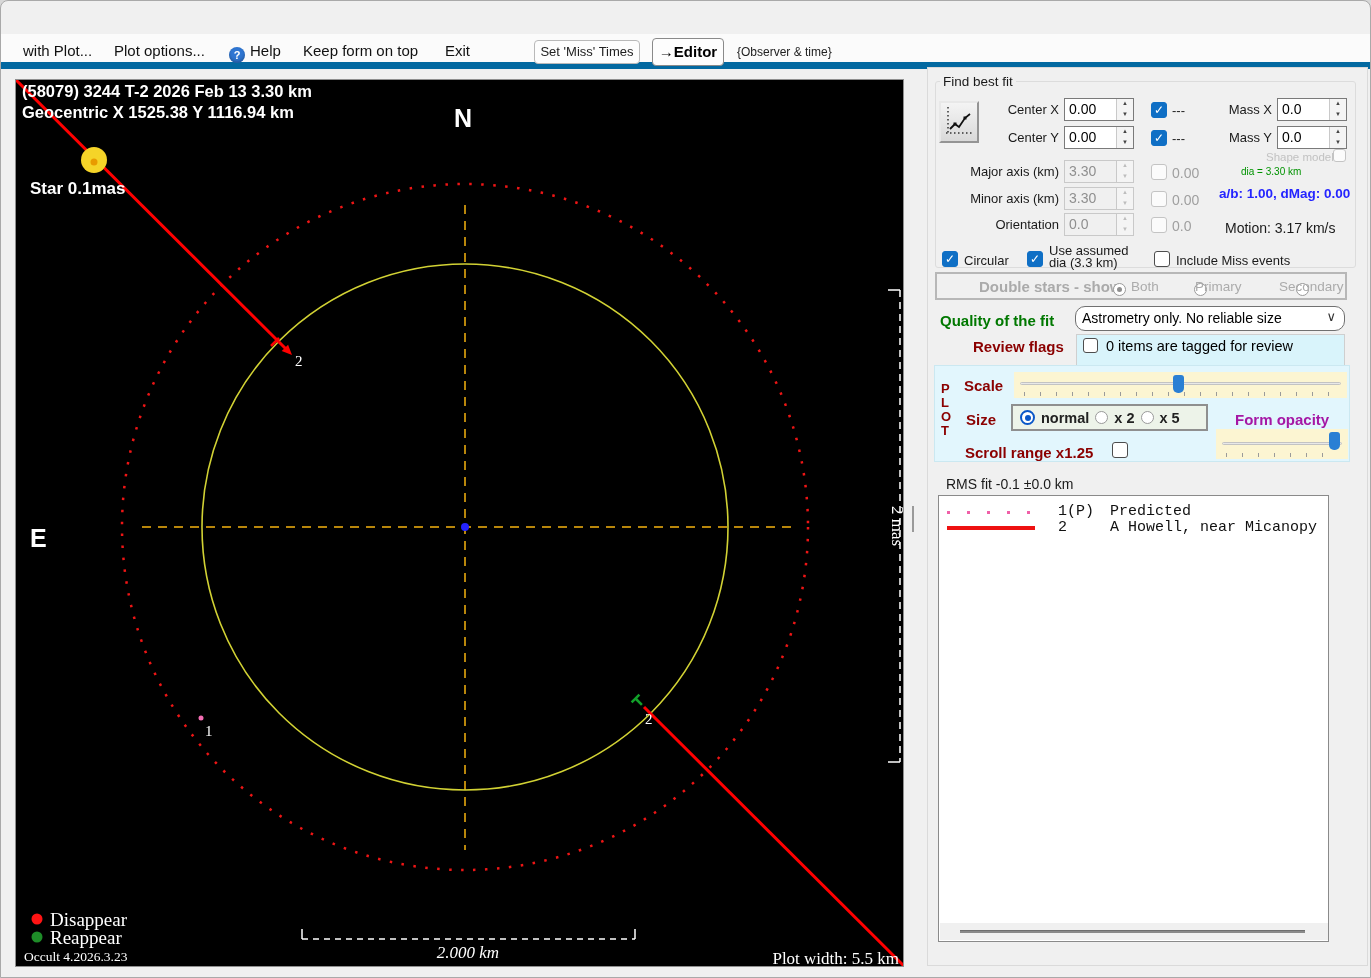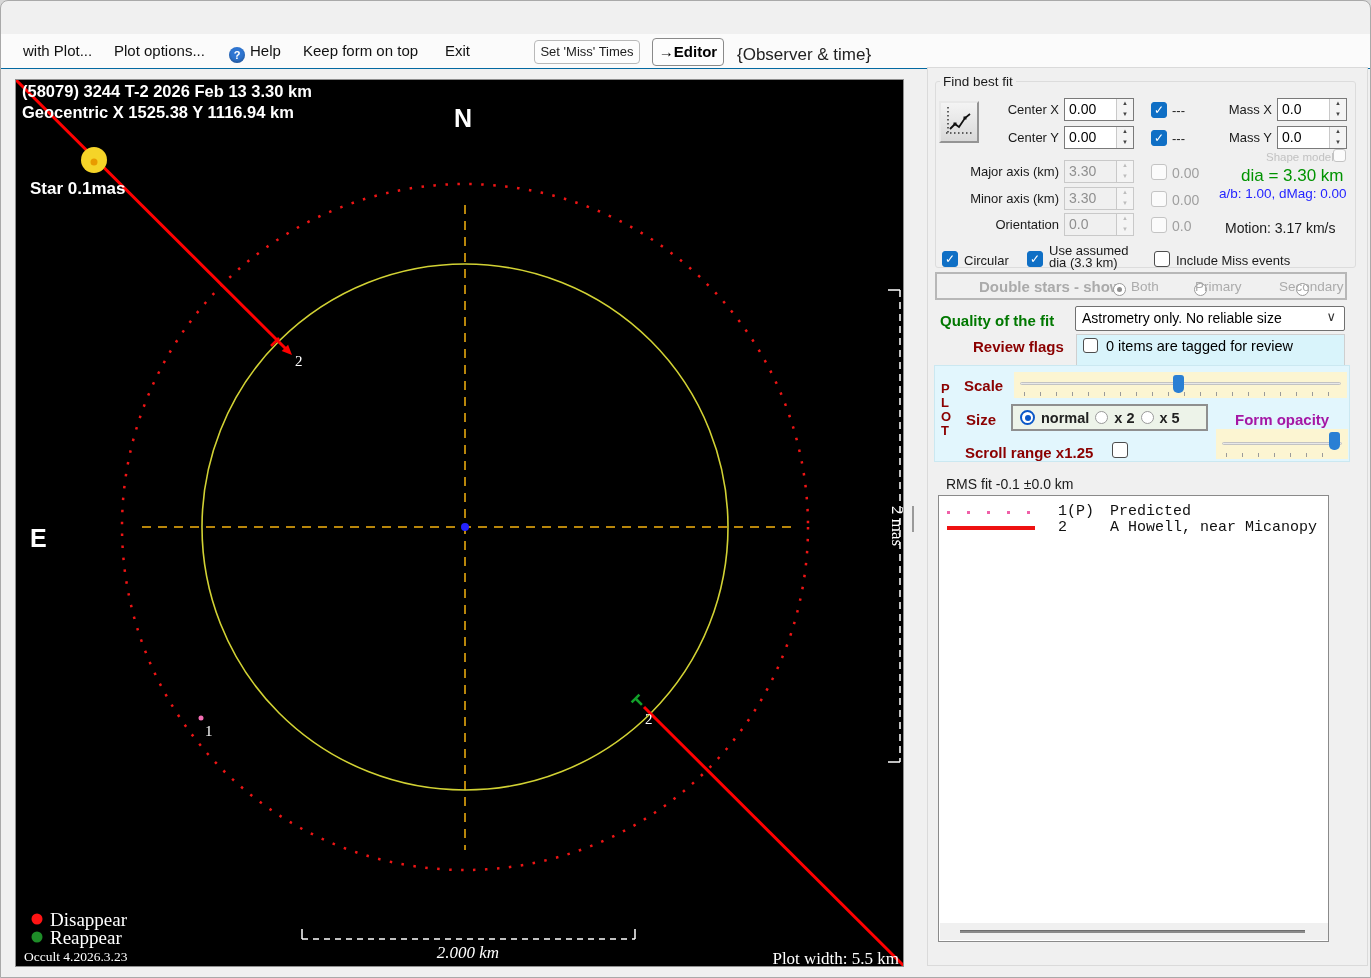--- a/index.html
+++ b/index.html
@@ -12,29 +12,29 @@
   .titlebar { position:absolute; left:0; top:0; width:100%; height:33px; background:#ebe9e8;
               border-radius:8px 8px 0 0; display:flex; align-items:center; }
   .app-icon { width:20px; height:20px; margin:0 8px 0 10px; background:#262420; border-radius:3px; position:relative; overflow:hidden; }
   .app-icon::after { content:""; position:absolute; left:3px; top:7px; width:14px; height:9px;
                      background:#cfa87c; border-radius:60% 70% 40% 50%; transform:rotate(-8deg); }
   .title-text { font-size:15px; color:#5f5b58; }
   .min-btn { position:absolute; right:22px; top:4px; font-size:16px; color:#444; cursor:default; }
 
   
   .menubar { position:absolute; left:0; top:33px; width:100%; height:35px; background:#fbfbfb;
-             border-bottom:1px solid #0369a1; font-size:15px; color:#111; }
+             border-bottom:7px solid #0369a1; font-size:15px; color:#111; }
   .menu-item { position:absolute; top:8px; white-space:nowrap; }
   .help-q { display:inline-block; width:16px; height:16px; border-radius:50%; background:#2f76d2;
             color:#fff; font-size:11px; font-weight:bold; text-align:center; line-height:16px; vertical-align:-3px; margin-right:5px;
             box-shadow:inset 0 -2px 3px rgba(0,0,0,.25); }
   .mbtn { position:absolute; background:#fdfdfd; border:1px solid #b9b9b9; border-radius:4px; text-align:center; }
   .mbtn.miss { left:533px; top:39px; width:106px; height:24px; font-size:13px; line-height:22px; color:#222; }
   .mbtn.editor { left:651px; top:37px; width:72px; height:28px; font-size:15px; font-weight:bold; line-height:26px; color:#000; border-color:#8a8a8a; }
-  .obs-label { position:absolute; left:736px; top:44px; font-size:17px; color:#222; }
+  .obs-label { position:absolute; left:736px; top:44px; font-size:12px; color:#222; }
 
   
   .plot-area { position:absolute; left:14px; top:78px; width:889px; height:888px;
                background:#000; border:1px solid #8f8f8f; }
   .plot-area svg { display:block; }
   text.bs { font-family:"Liberation Sans", sans-serif; font-weight:bold; fill:#fff; }
   text.sf { font-family:"Liberation Serif", serif; fill:#fff; }
 
   .splitter { position:absolute; left:911px; top:505px; width:2px; height:26px; background:#9a9a9a; }
 
@@ -59,36 +59,36 @@
   .spin-input.dis .val { color:#8f8f8f; }
   .spin-input.dis .spin span { color:#bdbdbd; }
 
   .cb { width:16px; height:16px; border:1.5px solid #4d4d4d; border-radius:3px; background:#fff;
         font-size:12px; line-height:14px; text-align:center; color:#fff; }
   .cb.on { background:#0f6fc5; border-color:#0f6fc5; }
   .cb.dis { border-color:#c4c4c4; background:#fbfbfb; }
   .cb.sm { width:13px; height:13px; }
 
   .sigma { font-size:14px; color:#9f9f9f; }
-  .green-txt { font-size:17px; color:#009300; }
-  .blue-txt { font-size:13.5px; color:#2424ff; }
+  .green-txt { font-size:10px; color:#009300; }
+  .blue-txt { font-size:13.5px; color:#2424ff;font-weight:bold; }
   .black-txt { font-size:14px; color:#1a1a1a; }
   .two-line { font-size:13px; line-height:12px; color:#1a1a1a; }
 
   .dbl-grp { position:absolute; left:7px; top:204px; width:412px; height:28px; border:2px solid #b7b7b7; }
   .dbl-grp .t { position:absolute; left:10px; top:4px; font-weight:bold; font-size:15px; color:#aaa;margin-left:32px; }
   .radio { display:inline-block; width:13px; height:13px; border-radius:50%; background:#fff; border:1.5px solid #9a9a9a; position:relative; vertical-align:-2px; }
   .radio.sel::after { content:""; position:absolute; left:2.5px; top:2.5px; width:5px; height:5px; border-radius:50%; background:#8f8f8f; }
   .radio.blue { border:2px solid #0a57c8; width:15px; height:15px; }
   .radio.blue::after { content:""; position:absolute; left:2.5px; top:2.5px; width:6px; height:6px; border-radius:50%; background:#0a57c8; }
   .dbl-grp .ro { position:absolute; top:5px; font-size:13.5px; color:#ababab; }
 
   .q-lbl { position:absolute; left:12px; top:244px; font-size:15px; font-weight:bold; color:#007800; }
   .dd { position:absolute; left:147px; top:238px; width:270px; height:25px; background:#fff;
-        border:1px solid #707070; border-radius:2px; font-size:14px; color:#000; padding:3px 6px; }
+        border:1px solid #707070; border-radius:10px; font-size:14px; color:#000; padding:3px 6px; }
   .dd .chev { position:absolute; right:8px; top:2px; color:#333; font-size:13px; }
   .rv-lbl { position:absolute; left:45px; top:270px; font-size:15px; font-weight:bold; color:#8b0000; }
   .rv-box { position:absolute; left:148px; top:266px; width:269px; height:33px; background:#d9f4fb; border:1px solid #cfcfcf; }
   .rv-box .cb { position:absolute; left:6px; top:3px; width:15px; height:15px; }
   .rv-box .txt { position:absolute; left:29px; top:3px; font-size:14.5px; color:#000; }
 
   .plot-panel { position:absolute; left:6px; top:297px; width:416px; height:97px; background:#e2f6fd; border:1px solid #cbe8f1; }
   .pp-vert { position:absolute; left:6px; top:16px; width:13px; font-size:13px; font-weight:bold; color:#8b0000; line-height:14px; word-break:break-all; }
   .pp-lbl { position:absolute; font-size:15px; font-weight:bold; color:#8b0000; }
   .pp-opac { position:absolute; font-size:15px; font-weight:bold; color:#a517a5; }

